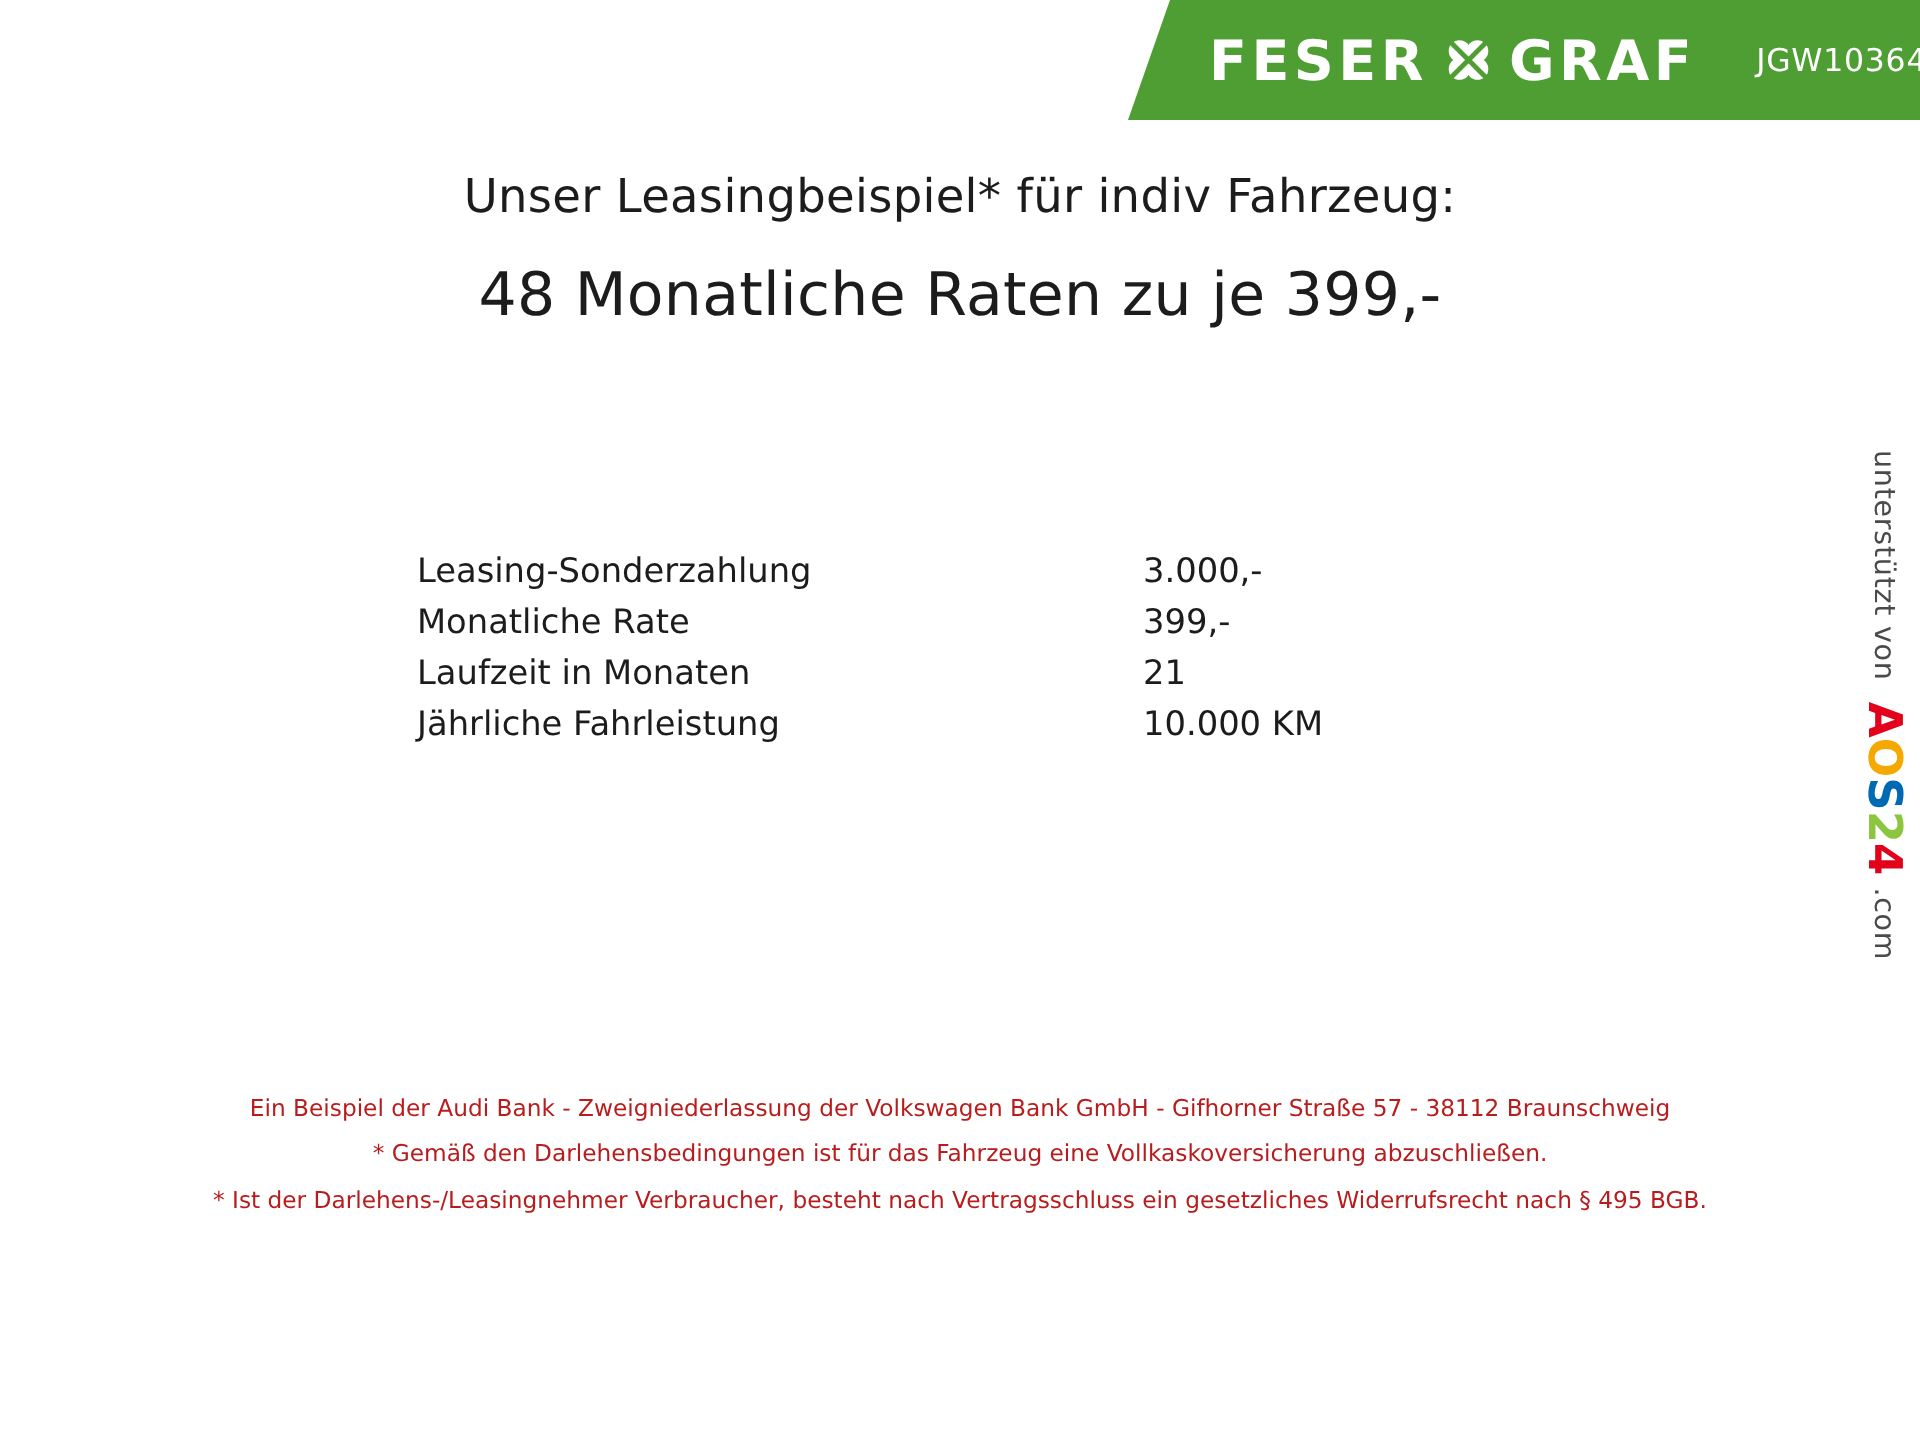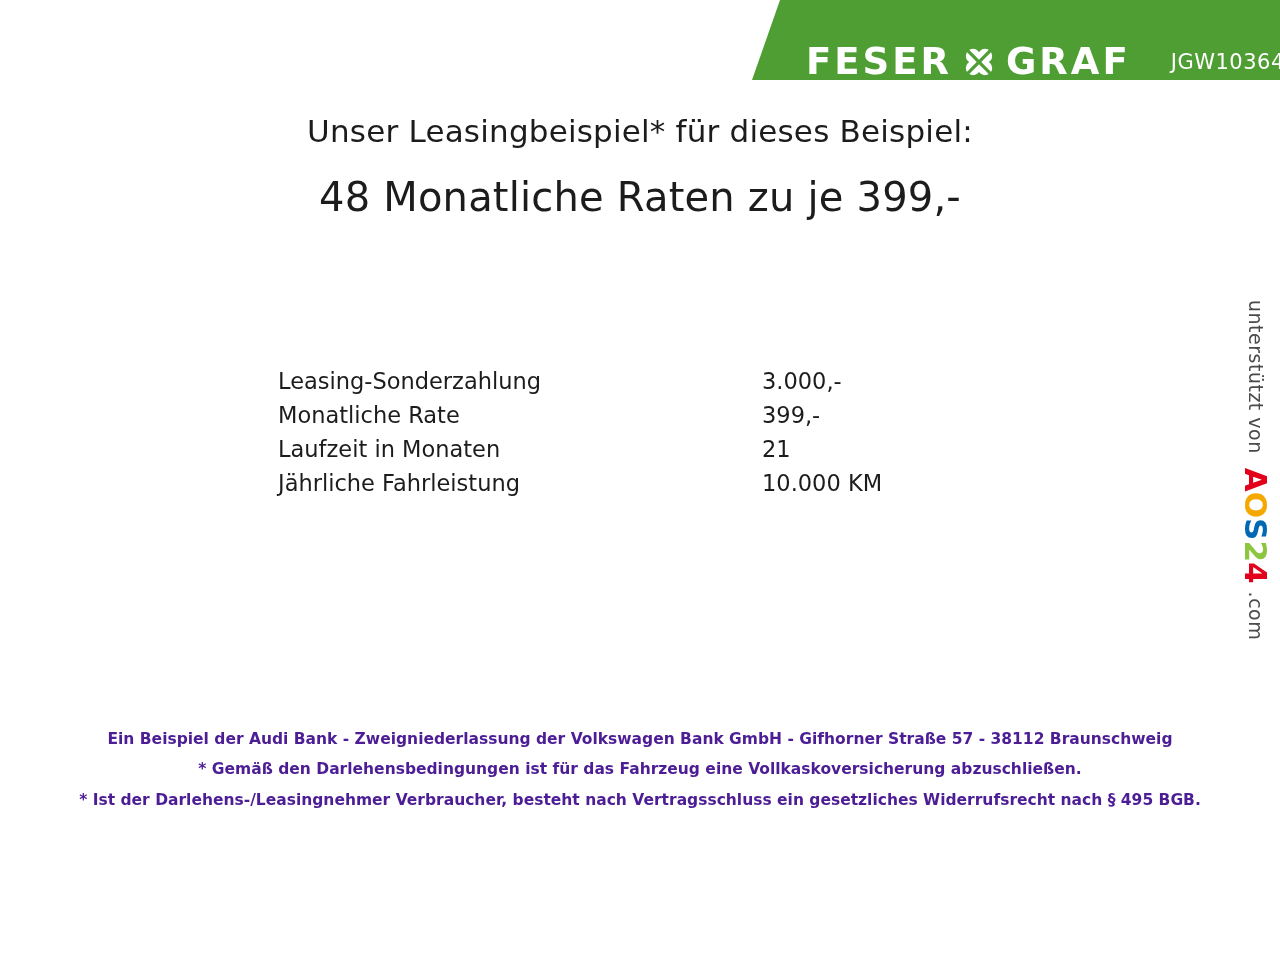--- a/index.html
+++ b/index.html
@@ -22,21 +22,21 @@
   .header-banner {
     position: absolute;
     top: 0;
     left: 752px;
     width: 528px;
     height: 80px;
     background: #4e9e33;
     
     clip-path: polygon(28px 0, 528px 0, 528px 80px, 0 80px);
     display: flex;
-    align-items: flex-end;
+    align-items: center;
   }
   .brand-wrap {
     display: flex;
     align-items: center;
     margin-left: 54px;
   }
   .brand-text {
     color: #ffffff;
     font-size: 37px;
     font-weight: bold;
@@ -140,22 +140,22 @@
   }
 
   
   .footer {
     position: absolute;
     top: 728px;
     left: 60px;
     width: 1160px;
     text-align: center;
     font-size: 15.5px;
-    font-weight: bold;
-    color: #4c1d95;
+    font-weight: normal;
+    color: #b91c1c;
     line-height: 1.45;
   }
   .footer p { margin: 0 0 8px 0; }
 </style>
 </head>
 <body>
 
 <div id="page">
 
   <div class="header-banner">
@@ -175,21 +175,21 @@
             <rect x="15.4" y="0" width="3.2" height="34" transform="rotate(-45 17 17)"></rect>
           </g>
         </svg>
       </div>
       <div class="brand-text">GRAF</div>
       <div class="vehicle-id">JGW10364</div>
     </div>
   </div>
 
   <div class="title-block">
-    <div class="title-line1">Unser Leasingbeispiel* für dieses Beispiel:</div>
+    <div class="title-line1">Unser Leasingbeispiel* für indiv Fahrzeug:</div>
     <div class="title-line2">48 Monatliche Raten zu je 399,-</div>
   </div>
 
   <div class="details">
     <table>
       <tbody>
         <tr>
           <td class="label">Leasing-Sonderzahlung</td>
           <td class="value">3.000,-</td>
         </tr>

